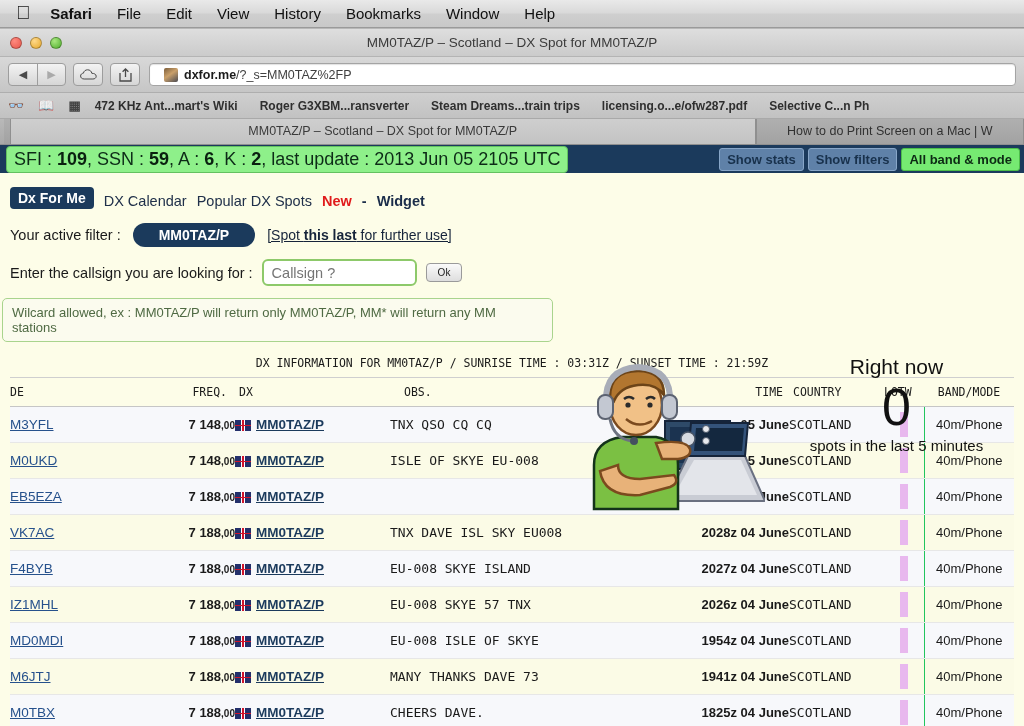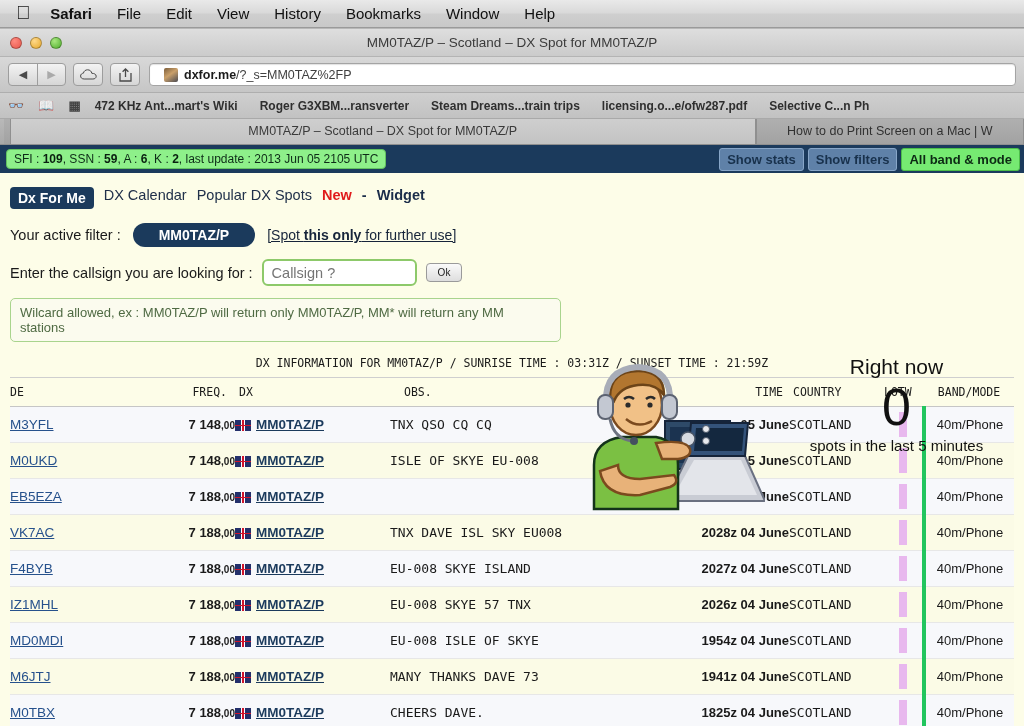--- a/index.html
+++ b/index.html
@@ -141,36 +141,36 @@
 
   .statusbar {
     background: #1b3a5c;
     height: 28px;
     display: flex; align-items: center;
     padding: 0 4px 0 6px;
   }
   .sfi-badge {
     background: #8ef08a; color: #0d2b17;
     border: 1px solid #63c160; border-radius: 4px;
-    font-size: 12px; padding: 2px 7px;
+    font-size: 18px; padding: 2px 7px;
     white-space: nowrap;
   }
   .sfi-badge b { color: #0a2010; }
   .sb-right { margin-left: auto; display: flex; gap: 4px; align-items: center; }
   .sb-btn {
     background: #5f81a8; color: #18314c;
     border: 1px solid #88a6c8; border-radius: 3px;
     font-size: 13px; font-weight: bold; padding: 3px 7px;
     white-space: nowrap;
   }
   .sb-btn.green { background: #76ea72; color: #0c2a14; border-color: #4dbd4a; }
 
   .nav-row {
     padding: 14px 0 6px 10px;
-    display: flex; align-items: flex-start; gap: 10px;
+    display: flex; align-items: flex-end; gap: 10px;
     font-size: 14.5px;
   }
   .pill {
     background: #1b3a5c; color: #fff;
     border-radius: 4px; padding: 3px 8px;
     font-weight: bold; font-size: 14px;
   }
   .nav-link { color: #20304a; }
   .nav-new { color: #e01b1b; font-weight: bold; }
   .nav-widget { color: #1b2d4a; font-weight: bold; }
@@ -200,21 +200,21 @@
     padding: 0 8px; font-family: "Liberation Sans", sans-serif;
     outline: none;
   }
   .ok-btn {
     border: 1px solid #9a9a9a; border-radius: 4px;
     background: linear-gradient(180deg,#fafafa,#dedede);
     font-size: 10px; padding: 3px 11px; color: #1c1c1c;
     font-family: "Liberation Sans", sans-serif;
   }
   .hint-box {
-    margin: 12px 0 0 10px;
+    margin: 12px 0 0 2px;
     width: 551px;
     border: 1px solid #a9d48d; border-radius: 5px;
     background: #fbfbee; color: #4f6a43;
     font-size: 13px; padding: 6px 9px;
   }
 
   
   .rightblock {
     position: absolute;
     left: 570px; top: 216px;
@@ -287,21 +287,21 @@
     font-size: 13px; white-space: nowrap; padding-right: 6px;
   }
   td.country {
     font-family: "DejaVu Sans Mono", monospace;
     font-size: 11.5px; color: #6a6a6a; padding-left: 4px; white-space: nowrap;
   }
   td.lotw { width: 36px; }
   td.lotw .bar { width: 8px; height: 25px; background: #e8b8ee; margin: 0 auto; }
   td.band {
     font-size: 13px; text-align: center; white-space: nowrap;
-    border-left: 4px solid #22c55e;
+    border-left: 1px solid #22c55e;
     padding-left: 8px; padding-right: 8px; margin-top: 32px;
   }
 
   .th-de { width: 130px; }
   .th-freq { width: 95px; text-align: right !important; padding-right: 8px !important; }
   .th-dx { width: 155px; padding-left: 4px !important; }
   .th-obs { padding-left: 14px !important; }
   .th-time { text-align: right !important; width: 115px; padding-right: 6px !important; }
   .th-country { width: 95px; padding-left: 4px !important; }
   .th-lotw { width: 40px; }
@@ -392,21 +392,21 @@
       <span class="nav-link">DX Calendar</span>
       <span class="nav-link">Popular DX Spots</span>
       <span class="nav-new">New</span>
       <span class="nav-widget">-</span>
       <span class="nav-widget">Widget</span>
     </div>
 
     <div class="filter-row">
       <span>Your active filter :</span>
       <span class="filter-chip">MM0TAZ/P</span>
-      <span class="save-link"><span>[Spot </span><b>this only</b><span> for further use]</span></span>
+      <span class="save-link"><span>[Spot </span><b>this last</b><span> for further use]</span></span>
     </div>
 
     <div class="input-row">
       <span>Enter the callsign you are looking for :</span>
       <input class="callsign-input" type="text" placeholder="Callsign ?" style="">
       <button class="ok-btn">Ok</button>
     </div>
 
     <div class="hint-box">Wilcard allowed, ex : MM0TAZ/P will return only MM0TAZ/P, MM* will return any MM stations</div>
 

